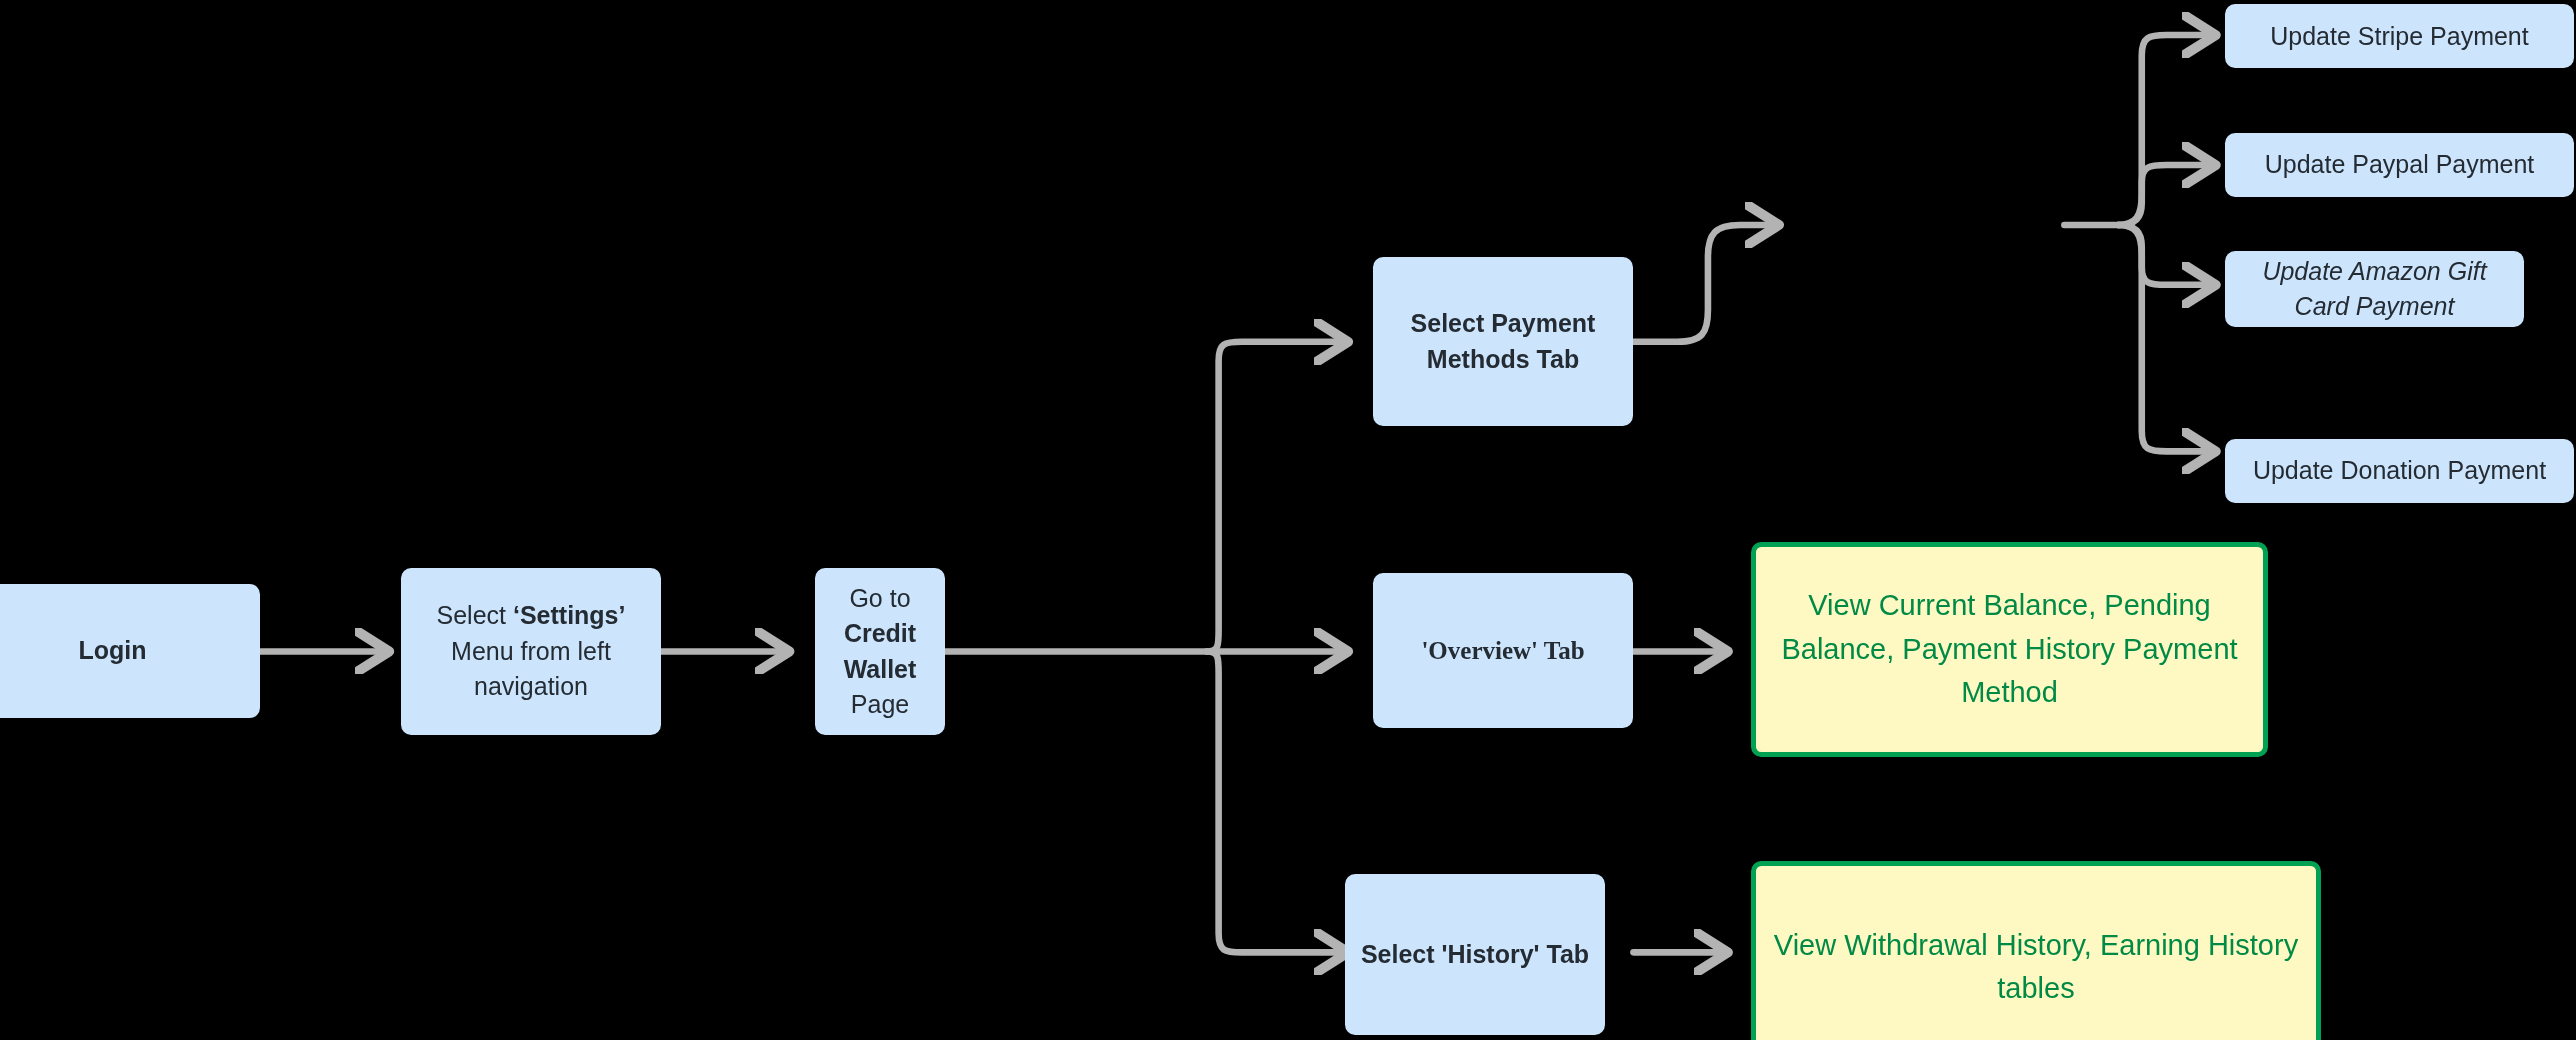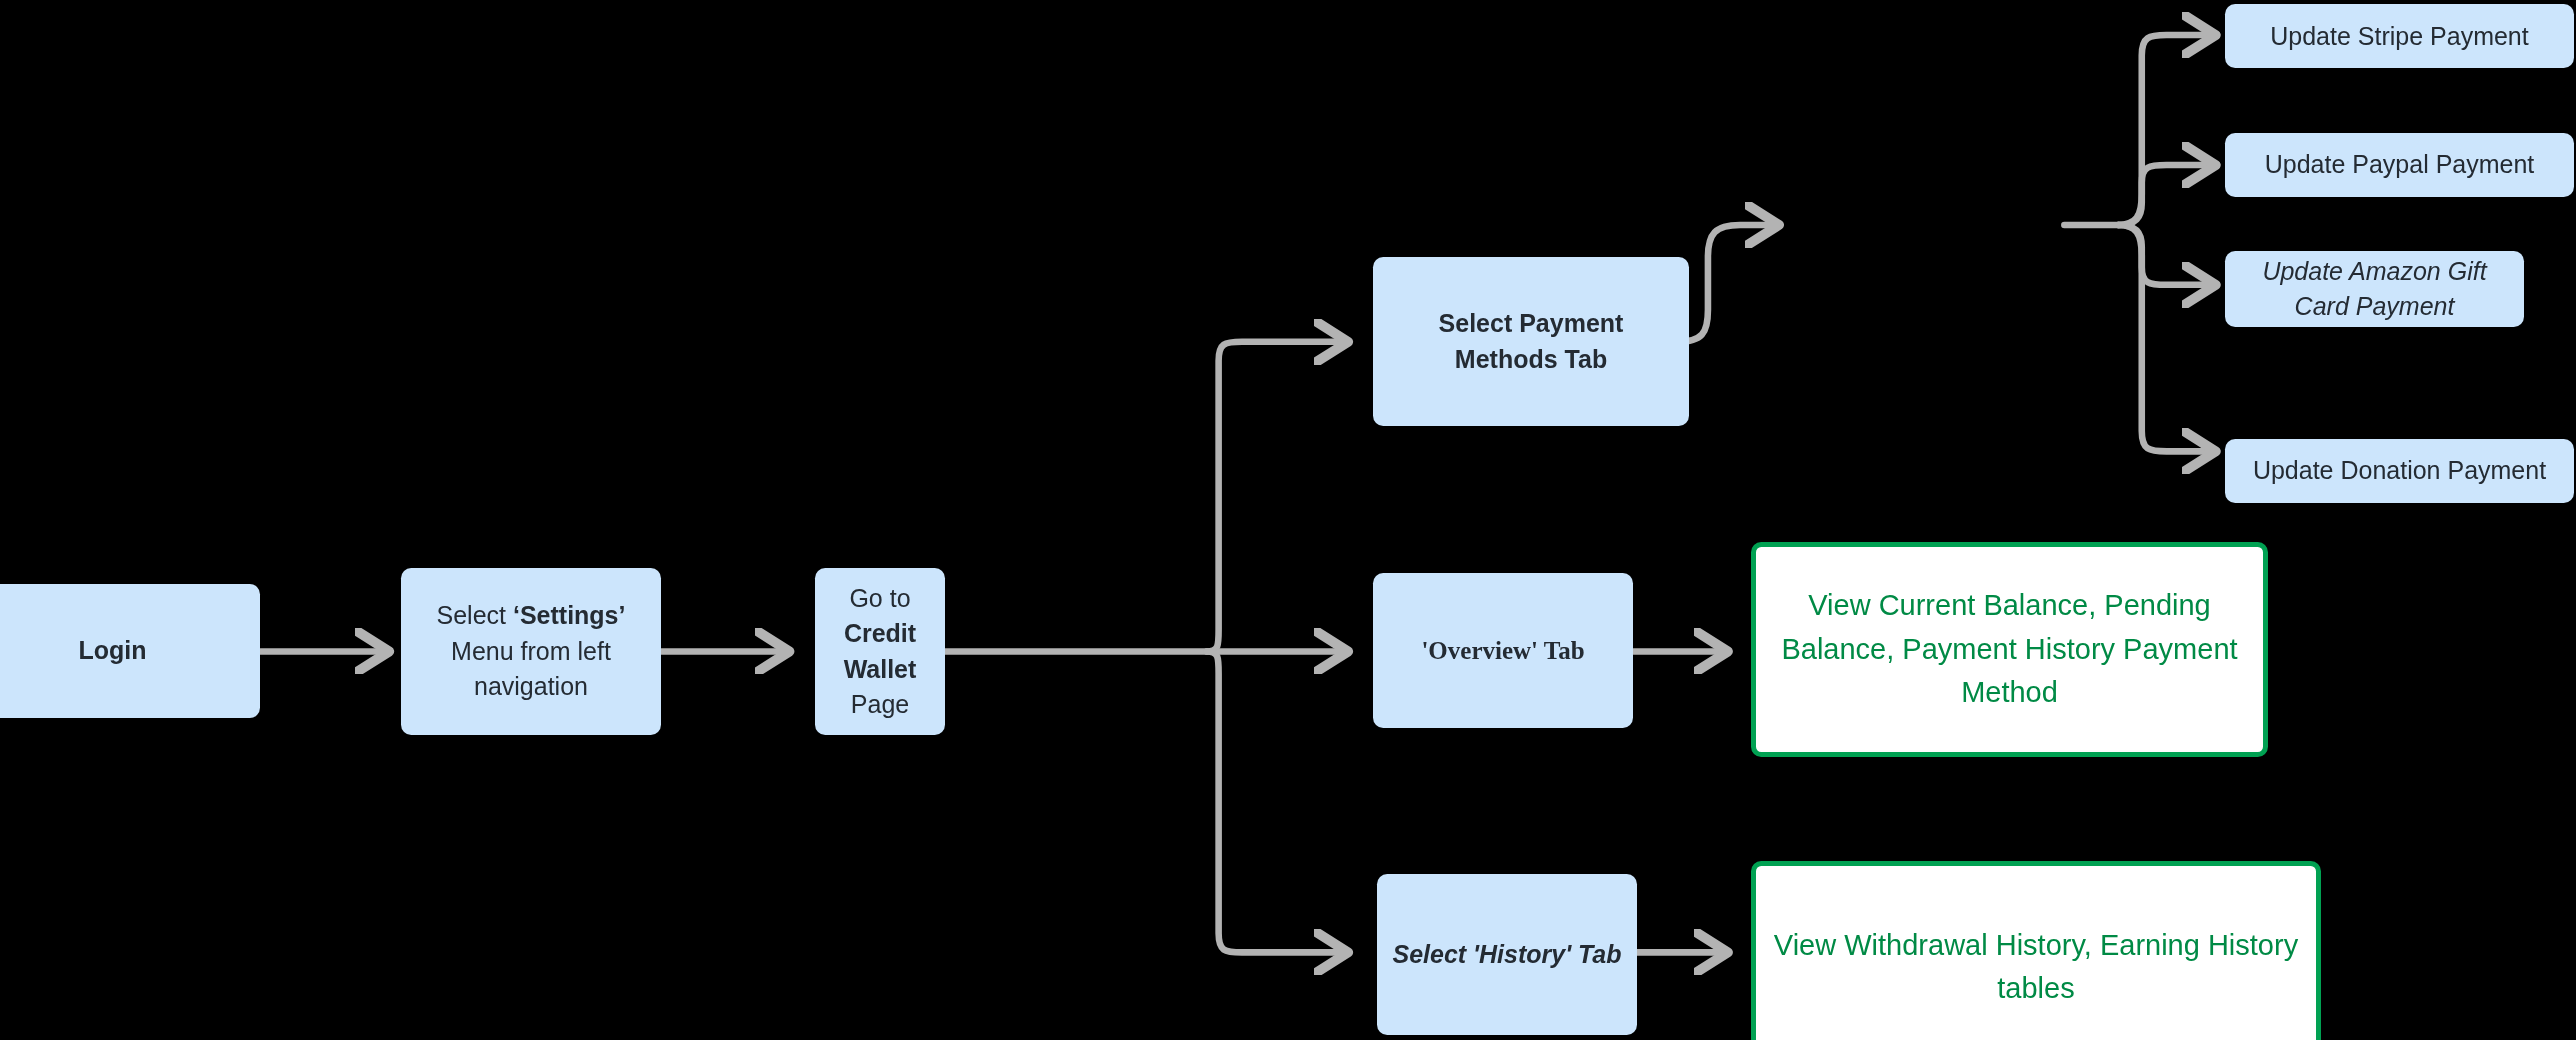--- a/index.html
+++ b/index.html
@@ -42,21 +42,21 @@
     background: #cce5fc;
     border-radius: 10.2px;
     color: #242b33;
     font-size: 25px;
     justify-content: center;
   }
   .node-process.bold {
     font-weight: bold;
   }
   .node-result {
-    background: #ffffff;
+    background: #fef9c3;
     border: 5.1px solid #00a152;
     border-radius: 10.2px;
     color: #008a45;
     font-size: 29px;
     line-height: 1.5;
   }
   .node-decision {
     color: #008a45;
     font-size: 25px;
     line-height: 1.38;
@@ -134,29 +134,29 @@
   </div>
 
   <div class="node node-process" style="left:401px; top:568px; width:260px; height:167px;">
     <span class="label-inner">Select <b>‘Settings’</b> Menu from left navigation</span>
   </div>
 
   <div class="node node-process" style="left:803px; top:568px; width:130px; height:167px;margin-left:12px;">
     <span class="label-inner">Go to <b>Credit Wallet</b> Page</span>
   </div>
 
-  <div class="node node-process bold" style="left:1373px; top:257px; width:316px; height:169px;">
+  <div class="node node-process bold" style="left:1373px; top:257px; width:260px; height:169px;">
     <span class="label-inner">Select Payment Methods Tab</span>
   </div>
 
   <div class="node node-process bold" style="left:1373px; top:573px; width:260px; height:155px;font-family:Liberation Serif, serif;">
     <span class="label-inner">'Overview' Tab</span>
   </div>
 
-  <div class="node node-process bold" style="left:1377px; top:874px; width:260px; height:161px;font-style:italic;">
+  <div class="node node-process bold" style="left:1345px; top:874px; width:260px; height:161px;">
     <span class="label-inner">Select 'History' Tab</span>
   </div>
 
 
   <div class="node node-process" style="left:2225px; top:4.4px; width:349px; height:64px;">
     <span class="label-inner">Update Stripe Payment</span>
   </div>
 
   <div class="node node-process" style="left:2225px; top:133px; width:349px; height:64px;">
     <span class="label-inner">Update Paypal Payment</span>

